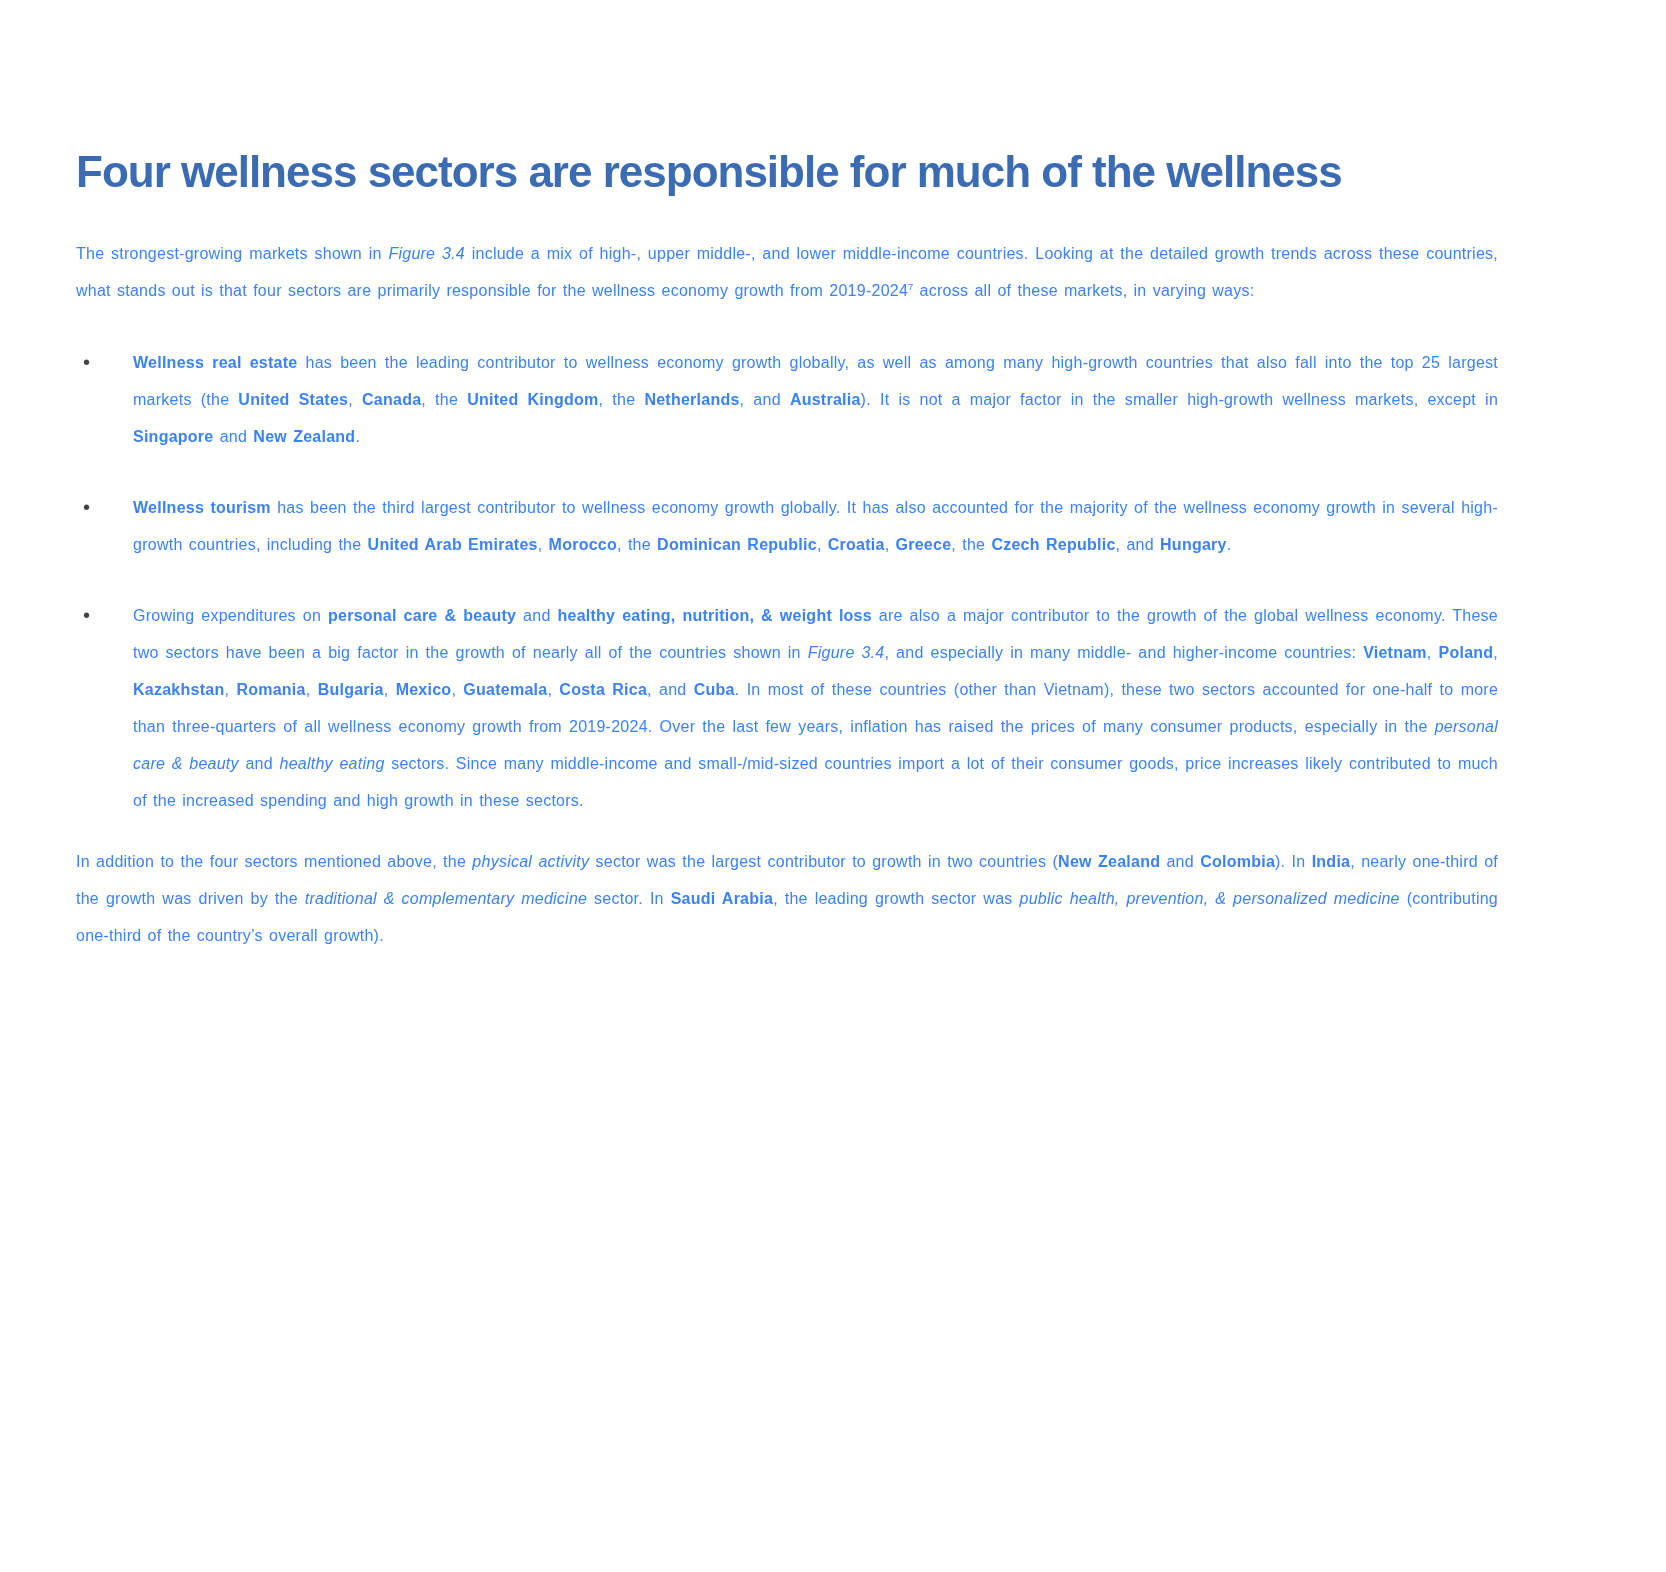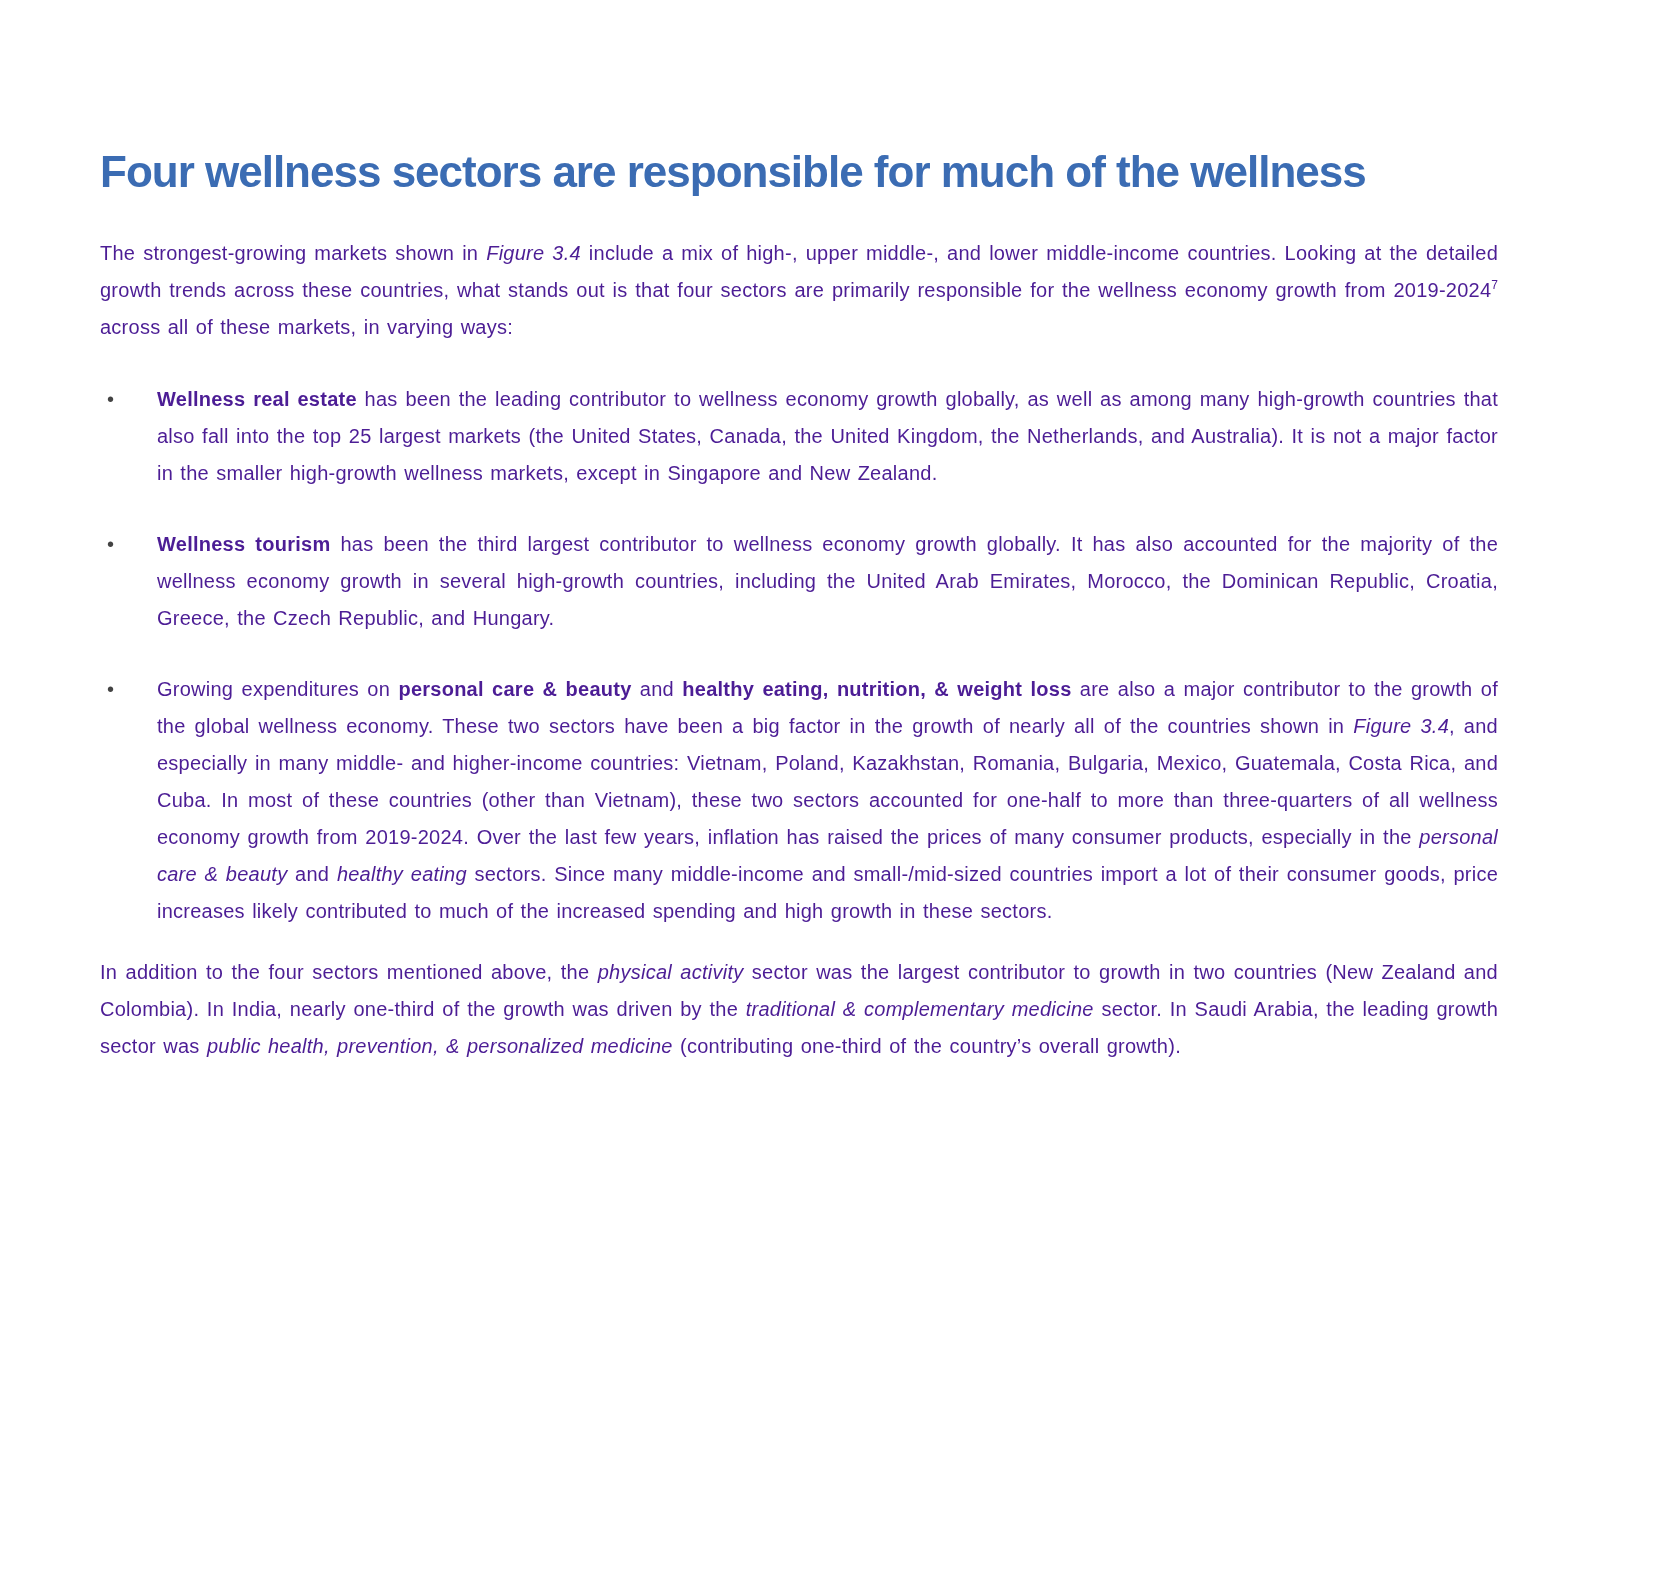--- a/index.html
+++ b/index.html
@@ -8,38 +8,38 @@
   }
   body {
     width: 1666px;
     height: 1572px;
     font-family: "Liberation Sans", sans-serif;
     overflow: hidden;
   }
   .page {
     width: 100%;
     height: 100%;
-    padding: 141px 168px 0 100px;
+    padding: 141px 168px 0 76px;
     background: #ffffff;
   }
   h1.heading {
     color: #3b6cb3;
     font-weight: 700;
     font-size: 44px;
     line-height: 61px;
     letter-spacing: -1px;
     margin: 0 0 33px 0;
   }
   .h-line {
     display: block;
     white-space: nowrap;
   }
   .body-text {
-    color: #4c1d95;
-    font-size: 20px;
+    color: #3b82f6;
+    font-size: 16px;
     line-height: 37px;
     letter-spacing: 0.25px;
     word-spacing: 1.5px;
     text-align: justify;
   }
   p.intro {
     margin: 0 0 35px 0;
   }
   ul.bullets {
     list-style: none;
@@ -58,21 +58,21 @@
     flex: 0 0 57px;
     width: 57px;
     padding-left: 7px;
     font-size: 20px;
     line-height: 37px;
     color: #434343;
   }
   .bullet-text {
     flex: 1 1 auto;
   }
-  .seg-b  { font-weight: 400; }
+  .seg-b  { font-weight: 700; }
   .seg-i  { font-style: italic; }
   .seg-bi { font-weight: 700; }
   .seg-sup {
     font-size: 0.6em;
     vertical-align: super;
     line-height: 0;
     letter-spacing: 0;
   }
 </style>
 </head>

